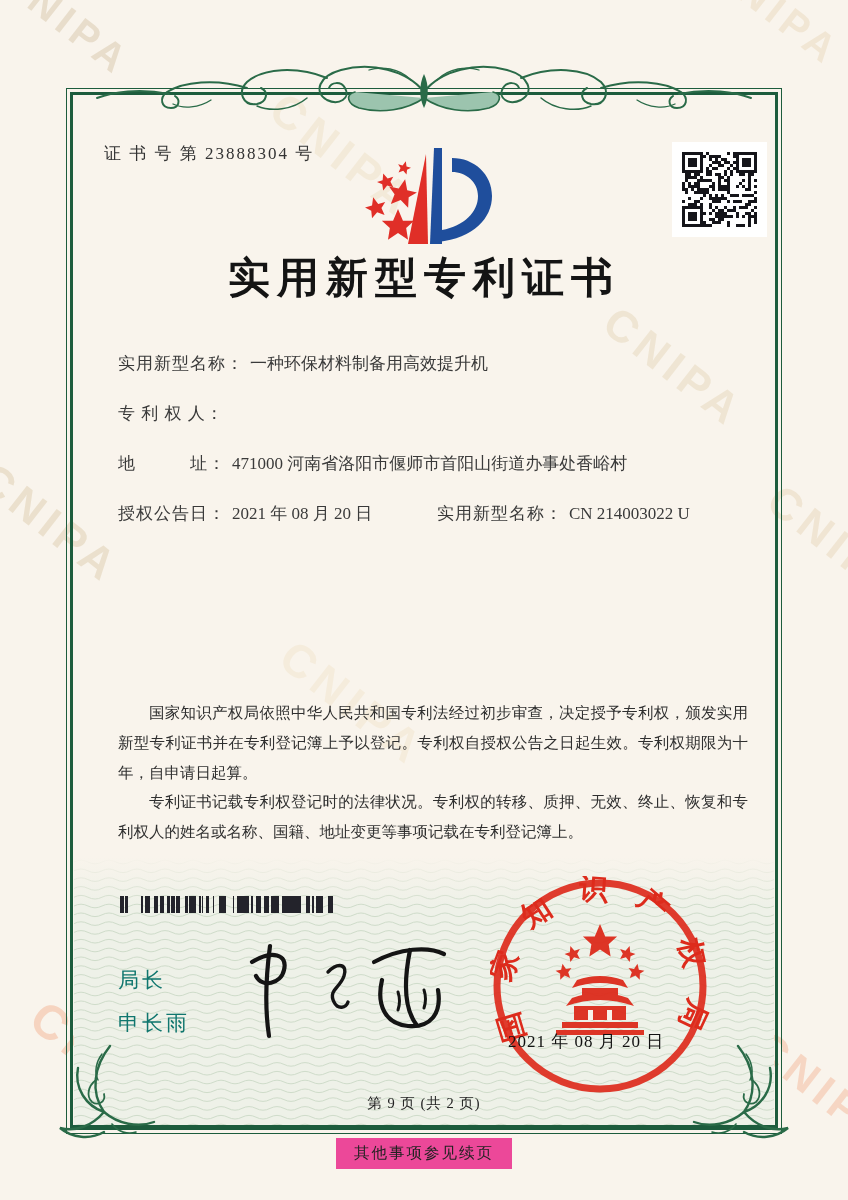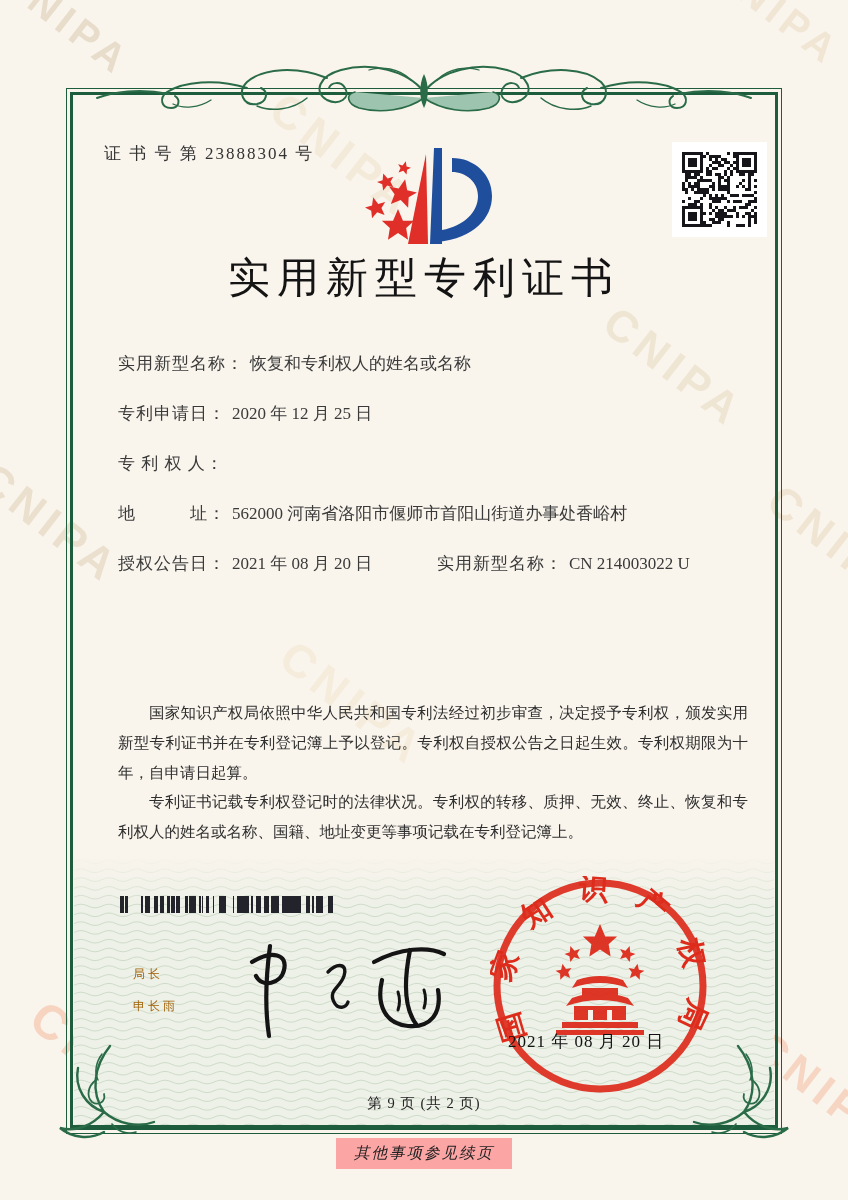--- a/index.html
+++ b/index.html
@@ -37,42 +37,42 @@
   .ornament-top { position:absolute; left:89px; top:58px; z-index:2; }
   .flourish { position:absolute; z-index:2; }
   
   .cert-no { position:absolute; left:104px; top:142px; font-size:17px; letter-spacing:2px; color:#333; z-index:2; }
   .logo { position:absolute; left:342px; top:134px; z-index:2; }
   .qr-box { position:absolute; left:672px; top:142px; width:95px; height:95px; background:#fff; z-index:2;
             display:flex; align-items:center; justify-content:center; }
   .qr-grid { display:grid; grid-template-columns:repeat(25,3px); grid-auto-rows:3px; }
   .qr-grid .d { background:#15151a; }
   .doc-title { position:absolute; left:0; top:250px; width:848px; text-align:center;
-               font-size:42px; font-weight:normal; letter-spacing:7px; color:#141414; z-index:2; }
+               font-size:42px; font-weight:bold; letter-spacing:7px; color:#141414; z-index:2; }
   .fields { position:absolute; left:118px; top:352px; width:632px; z-index:2; font-size:17px; }
   .frow { display:flex; margin-bottom:26px; line-height:24px; position:relative; }
   .frow .lab { white-space:pre; letter-spacing:1px; }
   .frow .val { white-space:pre; margin-left:6px; }
   .frow.double .pair2 { position:absolute; left:319px; display:flex; }
   .body-text { position:absolute; left:118px; top:698px; width:630px; font-size:15.5px;
                line-height:1.92; text-align:justify; color:#2f2f2f; z-index:2; }
   .body-text p { text-indent:2em; }
   .barcode { position:absolute; left:120px; top:896px; width:216px; height:17px; display:flex; z-index:2; }
   .barcode i { display:block; height:100%; }
-  .officer { position:absolute; left:118px; top:966px; font-size:12px; letter-spacing:3px; color:#a16207; z-index:2;margin-left:15px; }
+  .officer { position:absolute; left:118px; top:966px; font-size:21px; letter-spacing:3px; color:#0f766e; z-index:2; }
   .officer .name { margin-top:15px; }
   .sig { position:absolute; left:232px; top:932px; z-index:3; }
   .seal { position:absolute; left:490px; top:876px; z-index:3; }
   .seal-date { position:absolute; left:508px; top:1030px; width:240px; font-size:17px;
                letter-spacing:1px; color:#111; z-index:4; white-space:pre; }
   .page-info { position:absolute; left:0; top:1094px; width:848px; text-align:center;
                font-size:14.5px; letter-spacing:1px; color:#222; z-index:2; }
   .footer-note { position:absolute; left:0; top:1138px; width:848px; text-align:center; z-index:2; }
-  .footer-note span { display:inline-block; background:#fca5a5; padding:5px 18px;
-                      font-size:15.5px; letter-spacing:2px; color:#222;font-style:italic; }
+  .footer-note span { display:inline-block; background:#ec4899; padding:5px 18px;
+                      font-size:15.5px; letter-spacing:2px; color:#222; }
 </style>
 </head>
 <body>
 
 <div class="page">
 
   <span class="wm wm1">CNIPA</span>
   <span class="wm wm2">CNIPA</span>
   <span class="wm wm3">CNIPA</span>
   <span class="wm wm4">CNIPA</span>
@@ -803,32 +803,28 @@
         <div></div>
         <div></div>
       </div>
   </div>
 
   <div class="doc-title">实用新型专利证书</div>
 
   <div class="fields">
     <div class="frow">
       <span class="lab">实用新型名称：</span>
-      <span class="val">恢复和专利权人的姓名或名称</span>
-    </div>
-    <div class="frow">
-      <span class="lab">专利申请日：</span>
-      <span class="val">2020 年 12 月 25 日</span>
+      <span class="val">一种环保材料制备用高效提升机</span>
     </div>
     <div class="frow">
       <span class="lab">专 利 权 人：</span>
     </div>
     <div class="frow">
       <span class="lab">地　　　址：</span>
-      <span class="val">562000 河南省洛阳市偃师市首阳山街道办事处香峪村</span>
+      <span class="val">471000 河南省洛阳市偃师市首阳山街道办事处香峪村</span>
     </div>
     <div class="frow double">
       <span class="lab">授权公告日：</span>
       <span class="val">2021 年 08 月 20 日</span>
       <span class="pair2">
         <span class="lab">实用新型名称：</span>
         <span class="val">CN 214003022 U</span>
       </span>
     </div>
   </div>

